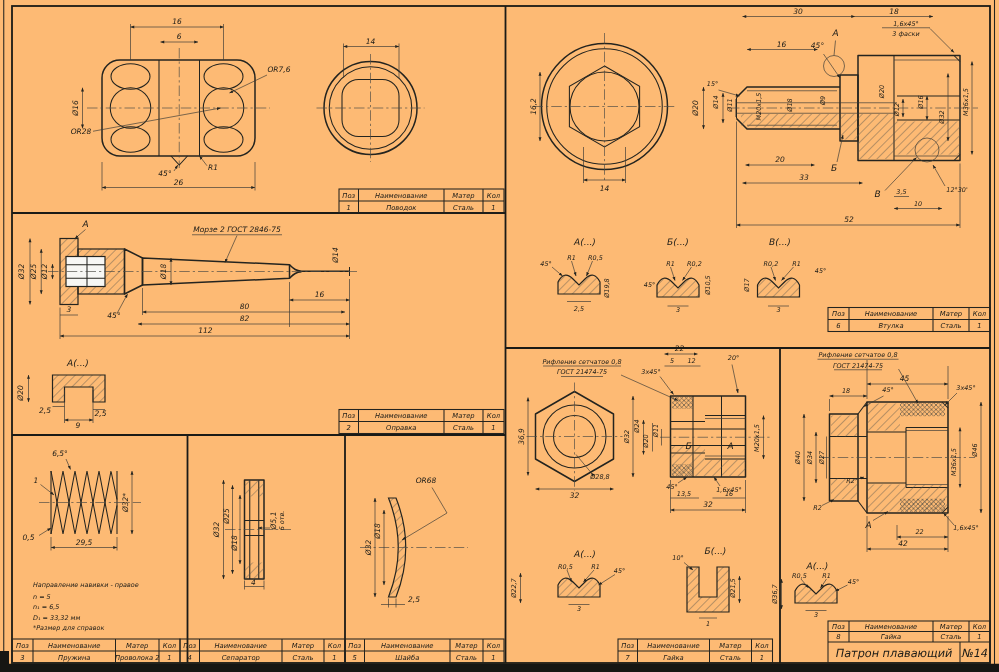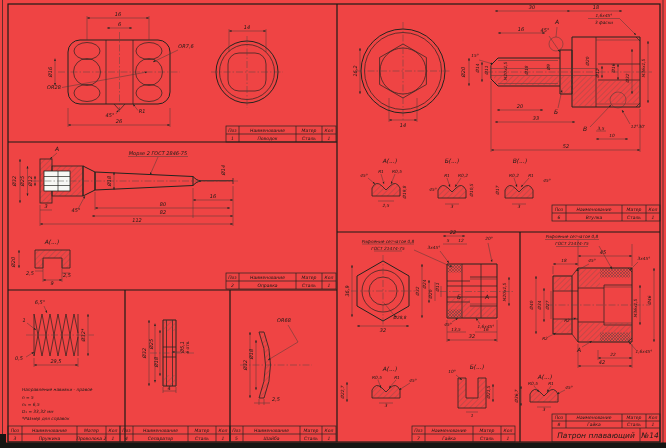--- a/index.html
+++ b/index.html
@@ -1,16 +1,16 @@
 <!DOCTYPE html>
 <html><head>
 <meta charset="utf-8">
 <style>
   html,body{margin:0;padding:0;background:#e8e8e6;}
-  .sheet{position:relative;width:666px;height:448px;background:#ef4444;overflow:hidden;
+  .sheet{position:relative;width:666px;height:448px;background:#fdba74;overflow:hidden;
          font-family:"DejaVu Sans",sans-serif;}
   svg{position:absolute;left:0;top:0;}
   .ln{stroke:#24241f;stroke-width:1;fill:none;stroke-linejoin:round;}
   .md{stroke:#24241f;stroke-width:.7;fill:none;}
   .tn{stroke:#3a3a35;stroke-width:.45;fill:none;}
   .cl{stroke:#4a4a44;stroke-width:.45;fill:none;stroke-dasharray:7 2 1.5 2;}
   .hz{fill:url(#h);stroke:#24241f;stroke-width:.8;}
   .hf{fill:url(#h);stroke:none;}
   .kf{fill:url(#k);stroke:none;}
   .fr{stroke:#1b1b17;stroke-width:1.2;fill:none;}

